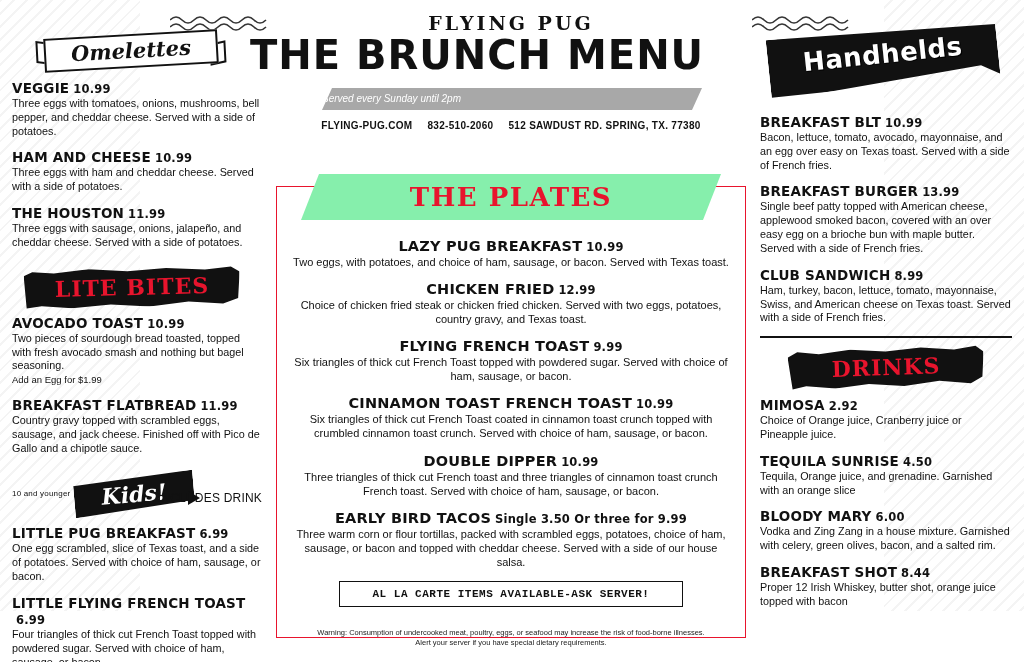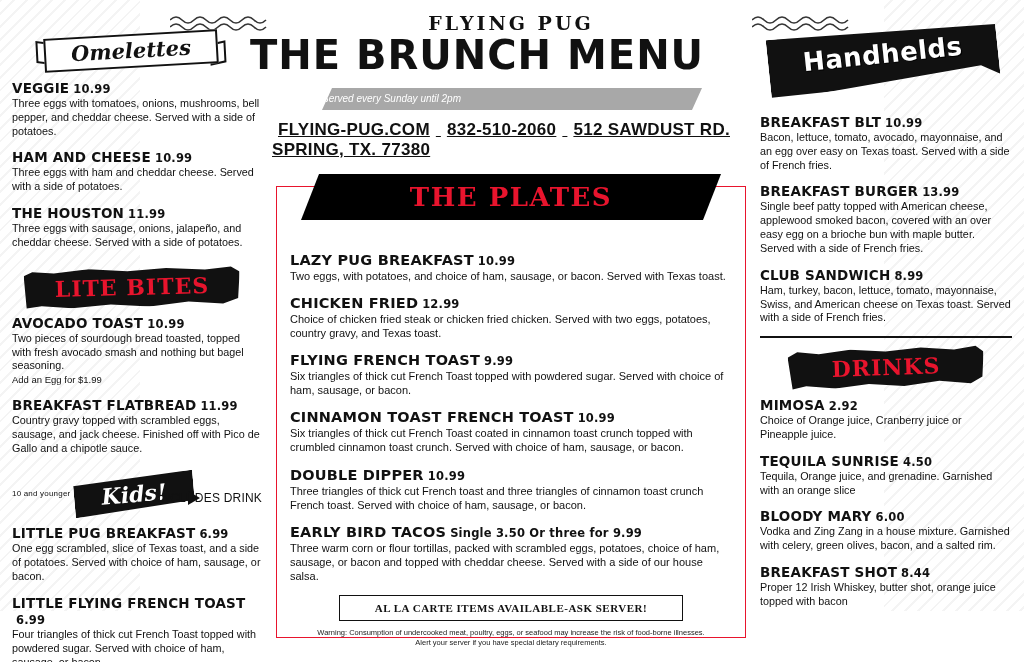--- a/index.html
+++ b/index.html
@@ -58,25 +58,24 @@
     color:#fff;
     font-family:Liberation Sans, sans-serif;
     font-style:italic;
     font-size:10px;
     text-align:left;
     line-height:22px;
     clip-path:polygon(10px 0, 100% 0, calc(100% - 10px) 100%, 0 100%);
   }
   .contact-line {
     position:absolute; left:272px; top:120px; width:478px;
-    text-align:left;
-    font-size:17px;
+    text-align:center;
+    font-size:10px;
     font-weight:bold;
     letter-spacing:.3px;
-    text-decoration:underline;
   }
   .contact-line span { margin:0 6px; }
 
   
   .ribbon-omelettes {
     position:relative; width:190px; height:44px; margin-left:24px; margin-bottom:6px;
   }
   .ribbon-omelettes .body {
     position:absolute; left:8px; top:4px; width:174px; height:34px;
     background:#fff; border:2px solid #111;
@@ -133,22 +132,22 @@
     font-family:"DejaVu Sans", sans-serif;
     font-weight:bold;
     font-size:26px;
     letter-spacing:.5px;
     padding-bottom:6px;
     
     text-shadow: 1px 1px 0 #000;
   }
 
   .plates-banner {
-    position:relative; width:420px; height:46px; margin:6px auto 32px;
-    background:#000000;
+    position:relative; width:420px; height:46px; margin:6px auto 18px;
+    background:#86efac;
     clip-path:polygon(18px 0, 100% 0, calc(100% - 18px) 100%, 0 100%);
   }
   .plates-banner .txt {
     position:absolute; inset:0;
     display:flex; align-items:center; justify-content:center;
     color:#e8142d;
     font-family:"DejaVu Serif", serif;
     font-weight:bold; font-size:26px; letter-spacing:1.5px;
   }
   .plates-box {
@@ -203,30 +202,30 @@
     line-height:1.28;
     margin-top:1px;
   }
   .item .sub {
     font-size:9.5px;
     line-height:1.25;
     margin-top:1px;
   }
   .col-mid .item .name { font-size:14.5px; }
   .col-mid .item .desc { font-size:11px; }
-  .col-mid .item { margin-bottom:12px; }
+  .col-mid .item { margin-bottom:12px;text-align:center; }
 
   .plates-list { padding:0 18px; }
 
   .alacarte {
     margin:10px auto 16px;
     width:344px; height:26px;
     border:1.5px solid #111;
     display:flex; align-items:center; justify-content:center;
-    font-family:Liberation Serif, serif;
+    font-family:Liberation Mono, monospace;
     font-weight:bold; font-size:11px; letter-spacing:.5px;
   }
 
   .warning {
     position:absolute; left:276px; top:628px; width:470px;
     text-align:center;
     font-size:7.5px;
     line-height:1.35;
     color:#222;
   }

